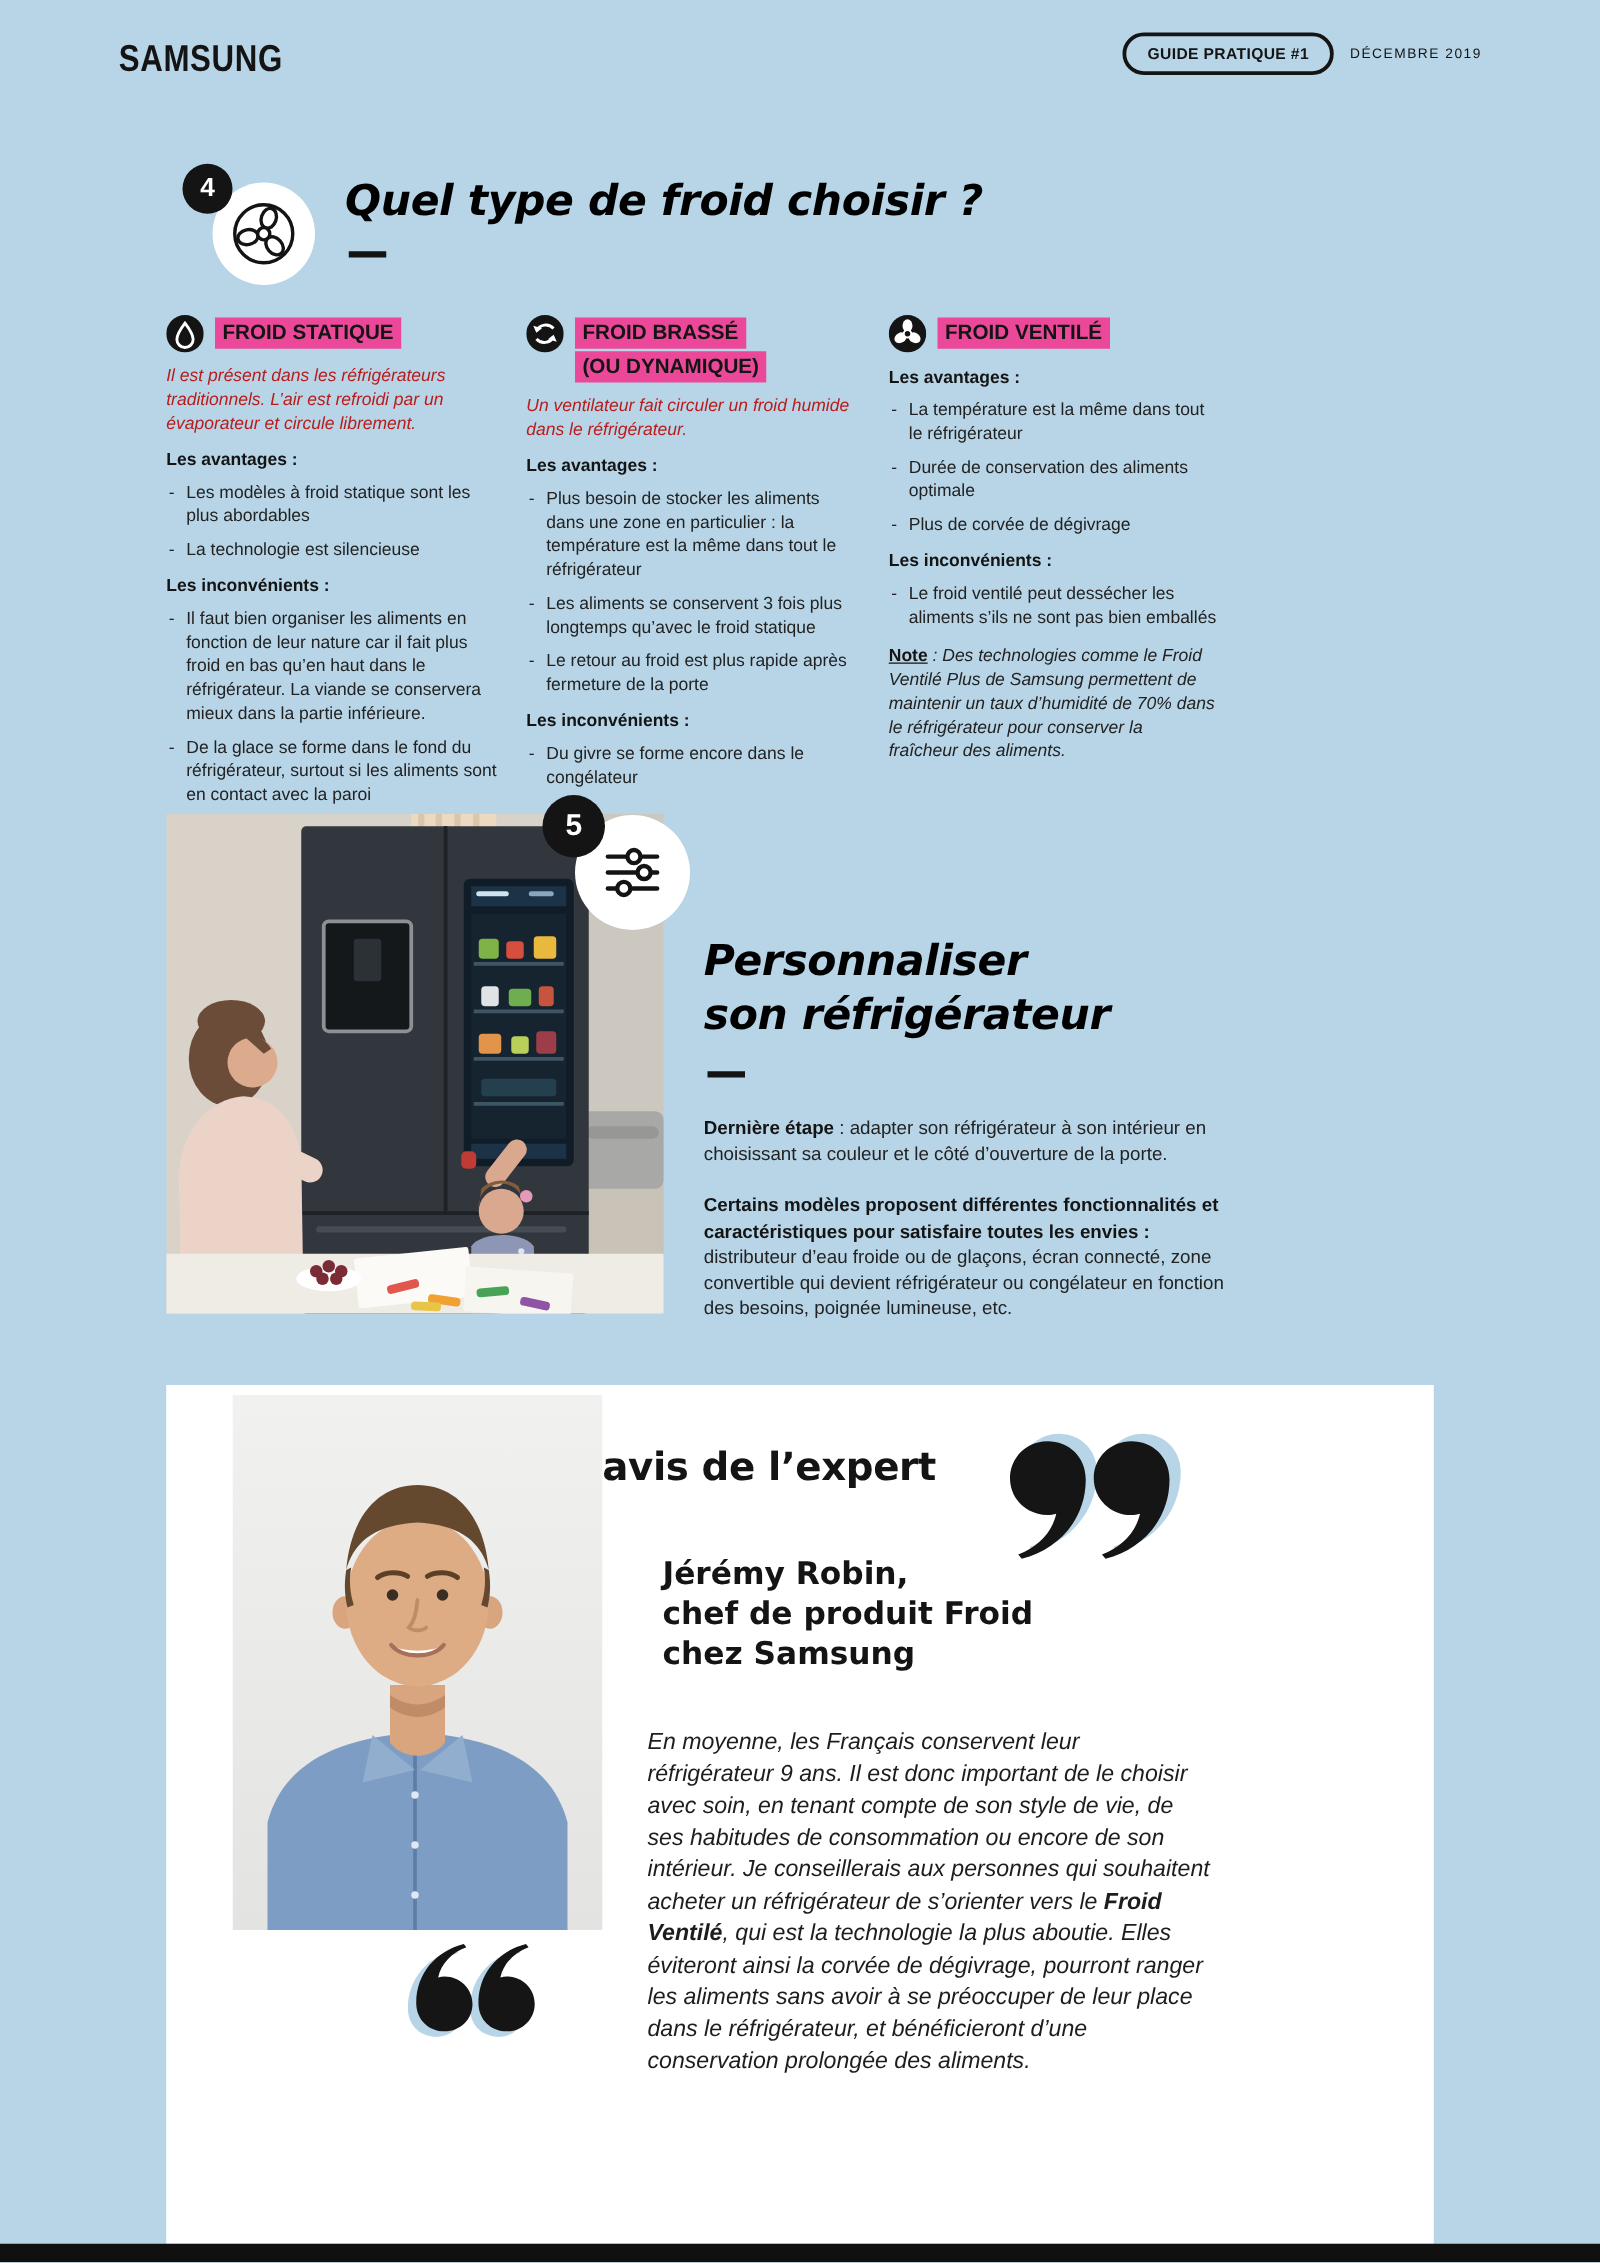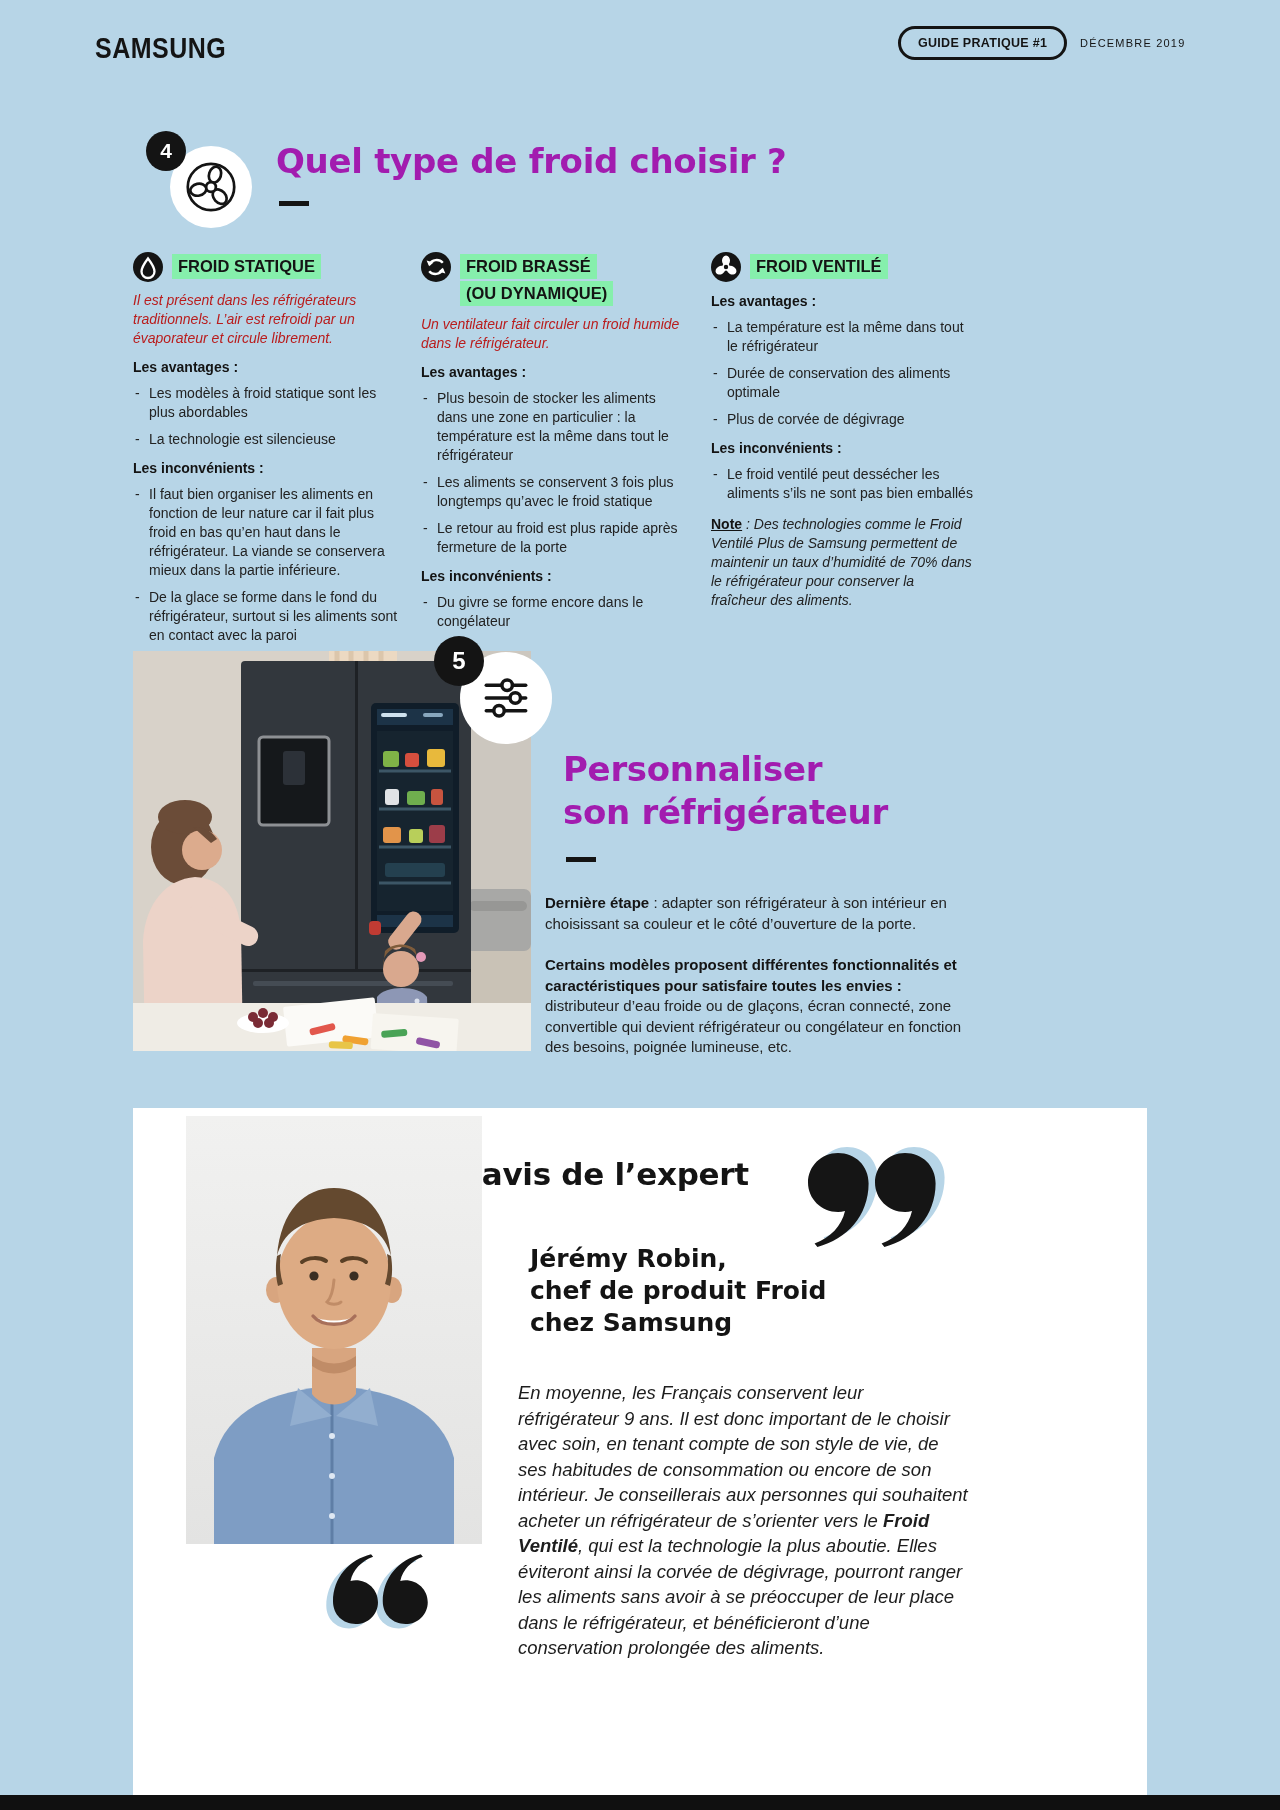--- a/index.html
+++ b/index.html
@@ -11,41 +11,41 @@
   .brand{position:absolute;left:95px;top:30px;font-weight:bold;font-size:25px;
     color:#141414;letter-spacing:.5px;transform:scaleY(1.2);transform-origin:left top;}
   .badge{position:absolute;left:898px;top:26px;border:3px solid #141414;border-radius:19px;
     padding:7px 17px;font-size:12.5px;font-weight:bold;color:#141414;letter-spacing:.3px;}
   .issue-date{position:absolute;left:1080px;top:37px;font-size:11px;color:#141414;letter-spacing:1.2px;}
   
   .num-circle{position:absolute;background:#141414;border-radius:50%;color:#fff;
     display:flex;align-items:center;justify-content:center;font-weight:bold;z-index:3;}
   .icon-circle{position:absolute;background:#fff;border-radius:50%;
     display:flex;align-items:center;justify-content:center;z-index:2;}
-  .sec-title{position:absolute;font-weight:bold;color:#a21caf;font-size:34px;
-    letter-spacing:-.3px;line-height:43px;font-family:"DejaVu Sans","Liberation Sans",sans-serif;}
+  .sec-title{position:absolute;font-weight:bold;color:#000000;font-size:34px;
+    letter-spacing:-.3px;line-height:43px;font-family:"DejaVu Sans","Liberation Sans",sans-serif;font-style:italic;}
   .title-dash{position:absolute;width:30px;height:5px;background:#141414;}
   
   .cols{position:absolute;left:133px;top:252px;display:grid;grid-template-columns:266px 268px 262px;gap:22px;}
   .col{font-size:14px;line-height:19px;}
   .col-head{display:flex;align-items:flex-start;gap:9px;margin-bottom:9px;}
   .col-icon{flex:0 0 30px;width:30px;height:30px;}
   .col-title{display:flex;flex-direction:column;align-items:flex-start;gap:2px;padding-top:2px;}
-  .col-title span{background:#86efac;color:#141414;font-weight:bold;font-size:16.5px;
+  .col-title span{background:#ec4899;color:#141414;font-weight:bold;font-size:16.5px;
     line-height:20px;padding:2px 6px 3px 6px;white-space:nowrap;}
   .intro{font-style:italic;margin:0 0 10px 0;color:#b91c1c;}
   .sub{font-weight:bold;color:#141414;margin:10px 0 7px 0;}
   .item{position:relative;padding-left:16px;margin-bottom:8px;}
   .item::before{content:"-";position:absolute;left:2px;top:0;}
   .note{margin-top:12px;}
   .note-label{font-weight:bold;text-decoration:underline;color:#141414;}
   .note-rest{font-style:italic;}
   
   .photo1{position:absolute;left:133px;top:651px;width:398px;height:400px;z-index:1;}
-  .s5-text{position:absolute;left:545px;width:424px;font-size:15px;line-height:20.5px;}
+  .s5-text{position:absolute;left:563px;width:424px;font-size:15px;line-height:20.5px;}
   .s5-text b{color:#141414;}
   
   .card{position:absolute;left:133px;top:1108px;width:1014px;height:687px;background:#fff;}
   .card-title{position:absolute;left:325px;top:48px;font-size:31px;font-weight:bold;color:#141414;
     font-family:"DejaVu Sans","Liberation Sans",sans-serif;letter-spacing:-.3px;}
   .quote-close{position:absolute;left:672px;top:32px;width:140px;}
   .quote-open{position:absolute;left:193px;top:440px;width:104px;transform:rotate(180deg);}
   .photo2{position:absolute;left:53px;top:8px;width:296px;height:428px;}
   .expert-name{position:absolute;left:397px;top:135px;font-size:25px;line-height:32px;font-weight:bold;
     color:#141414;font-family:"DejaVu Sans","Liberation Sans",sans-serif;}

